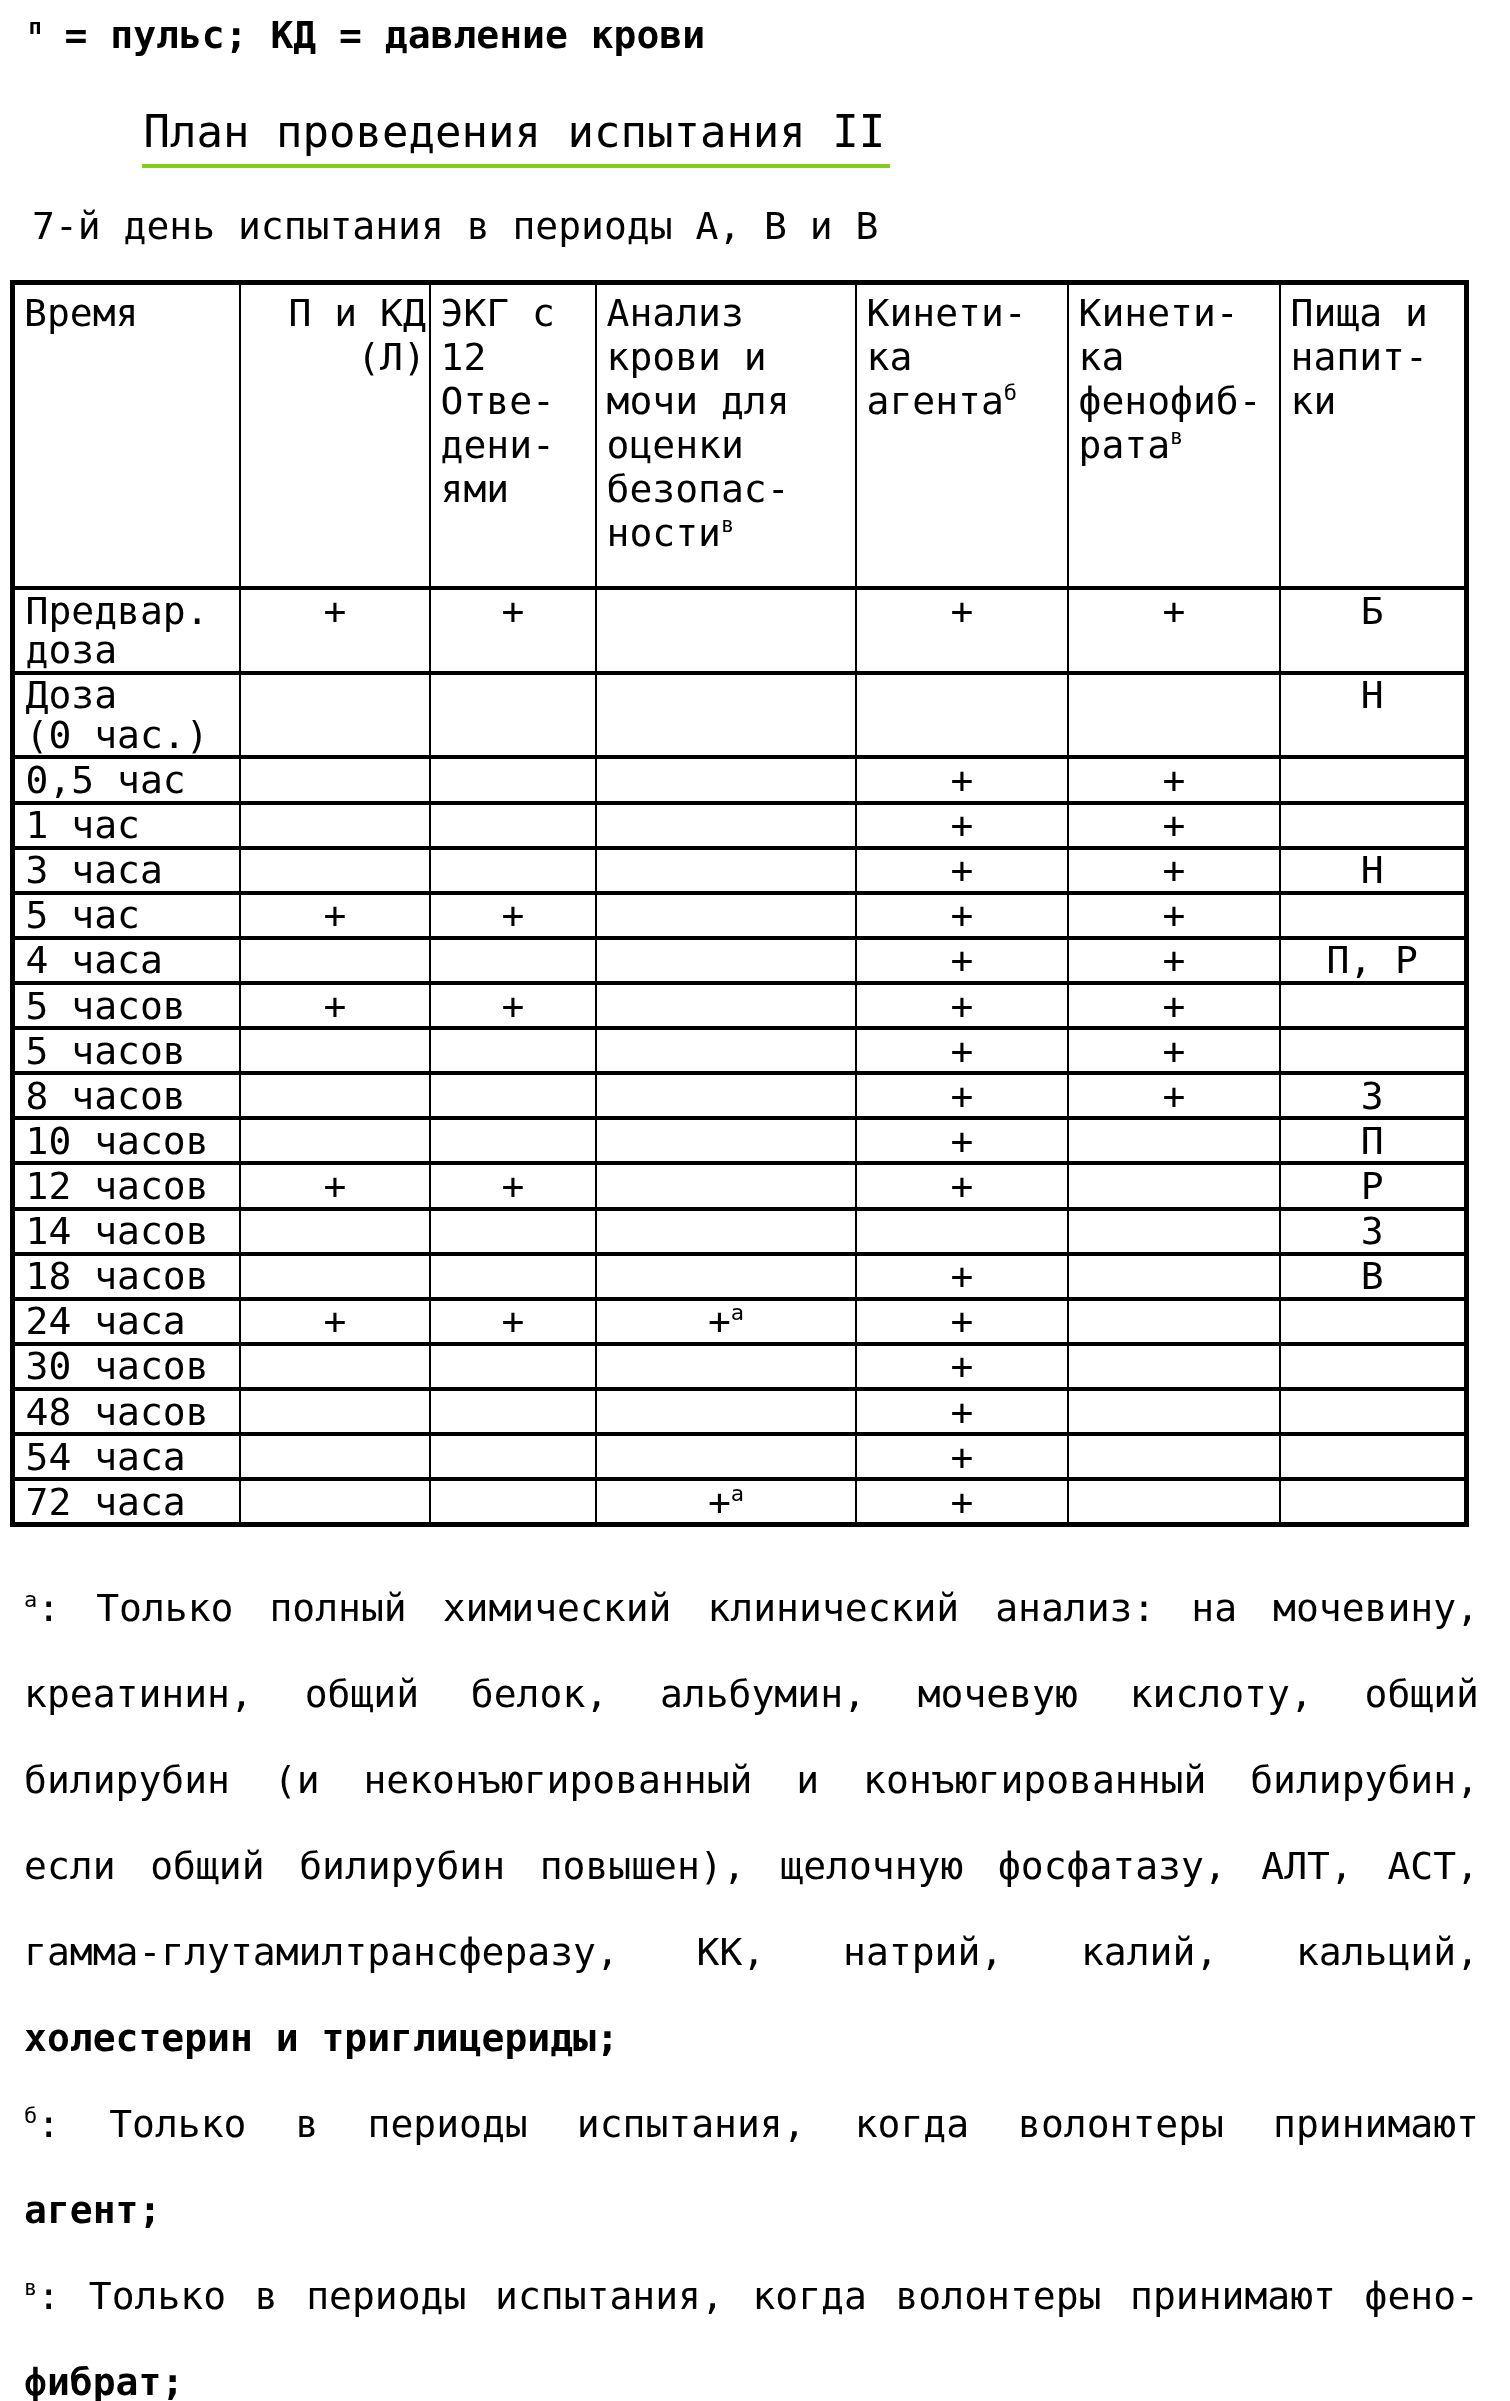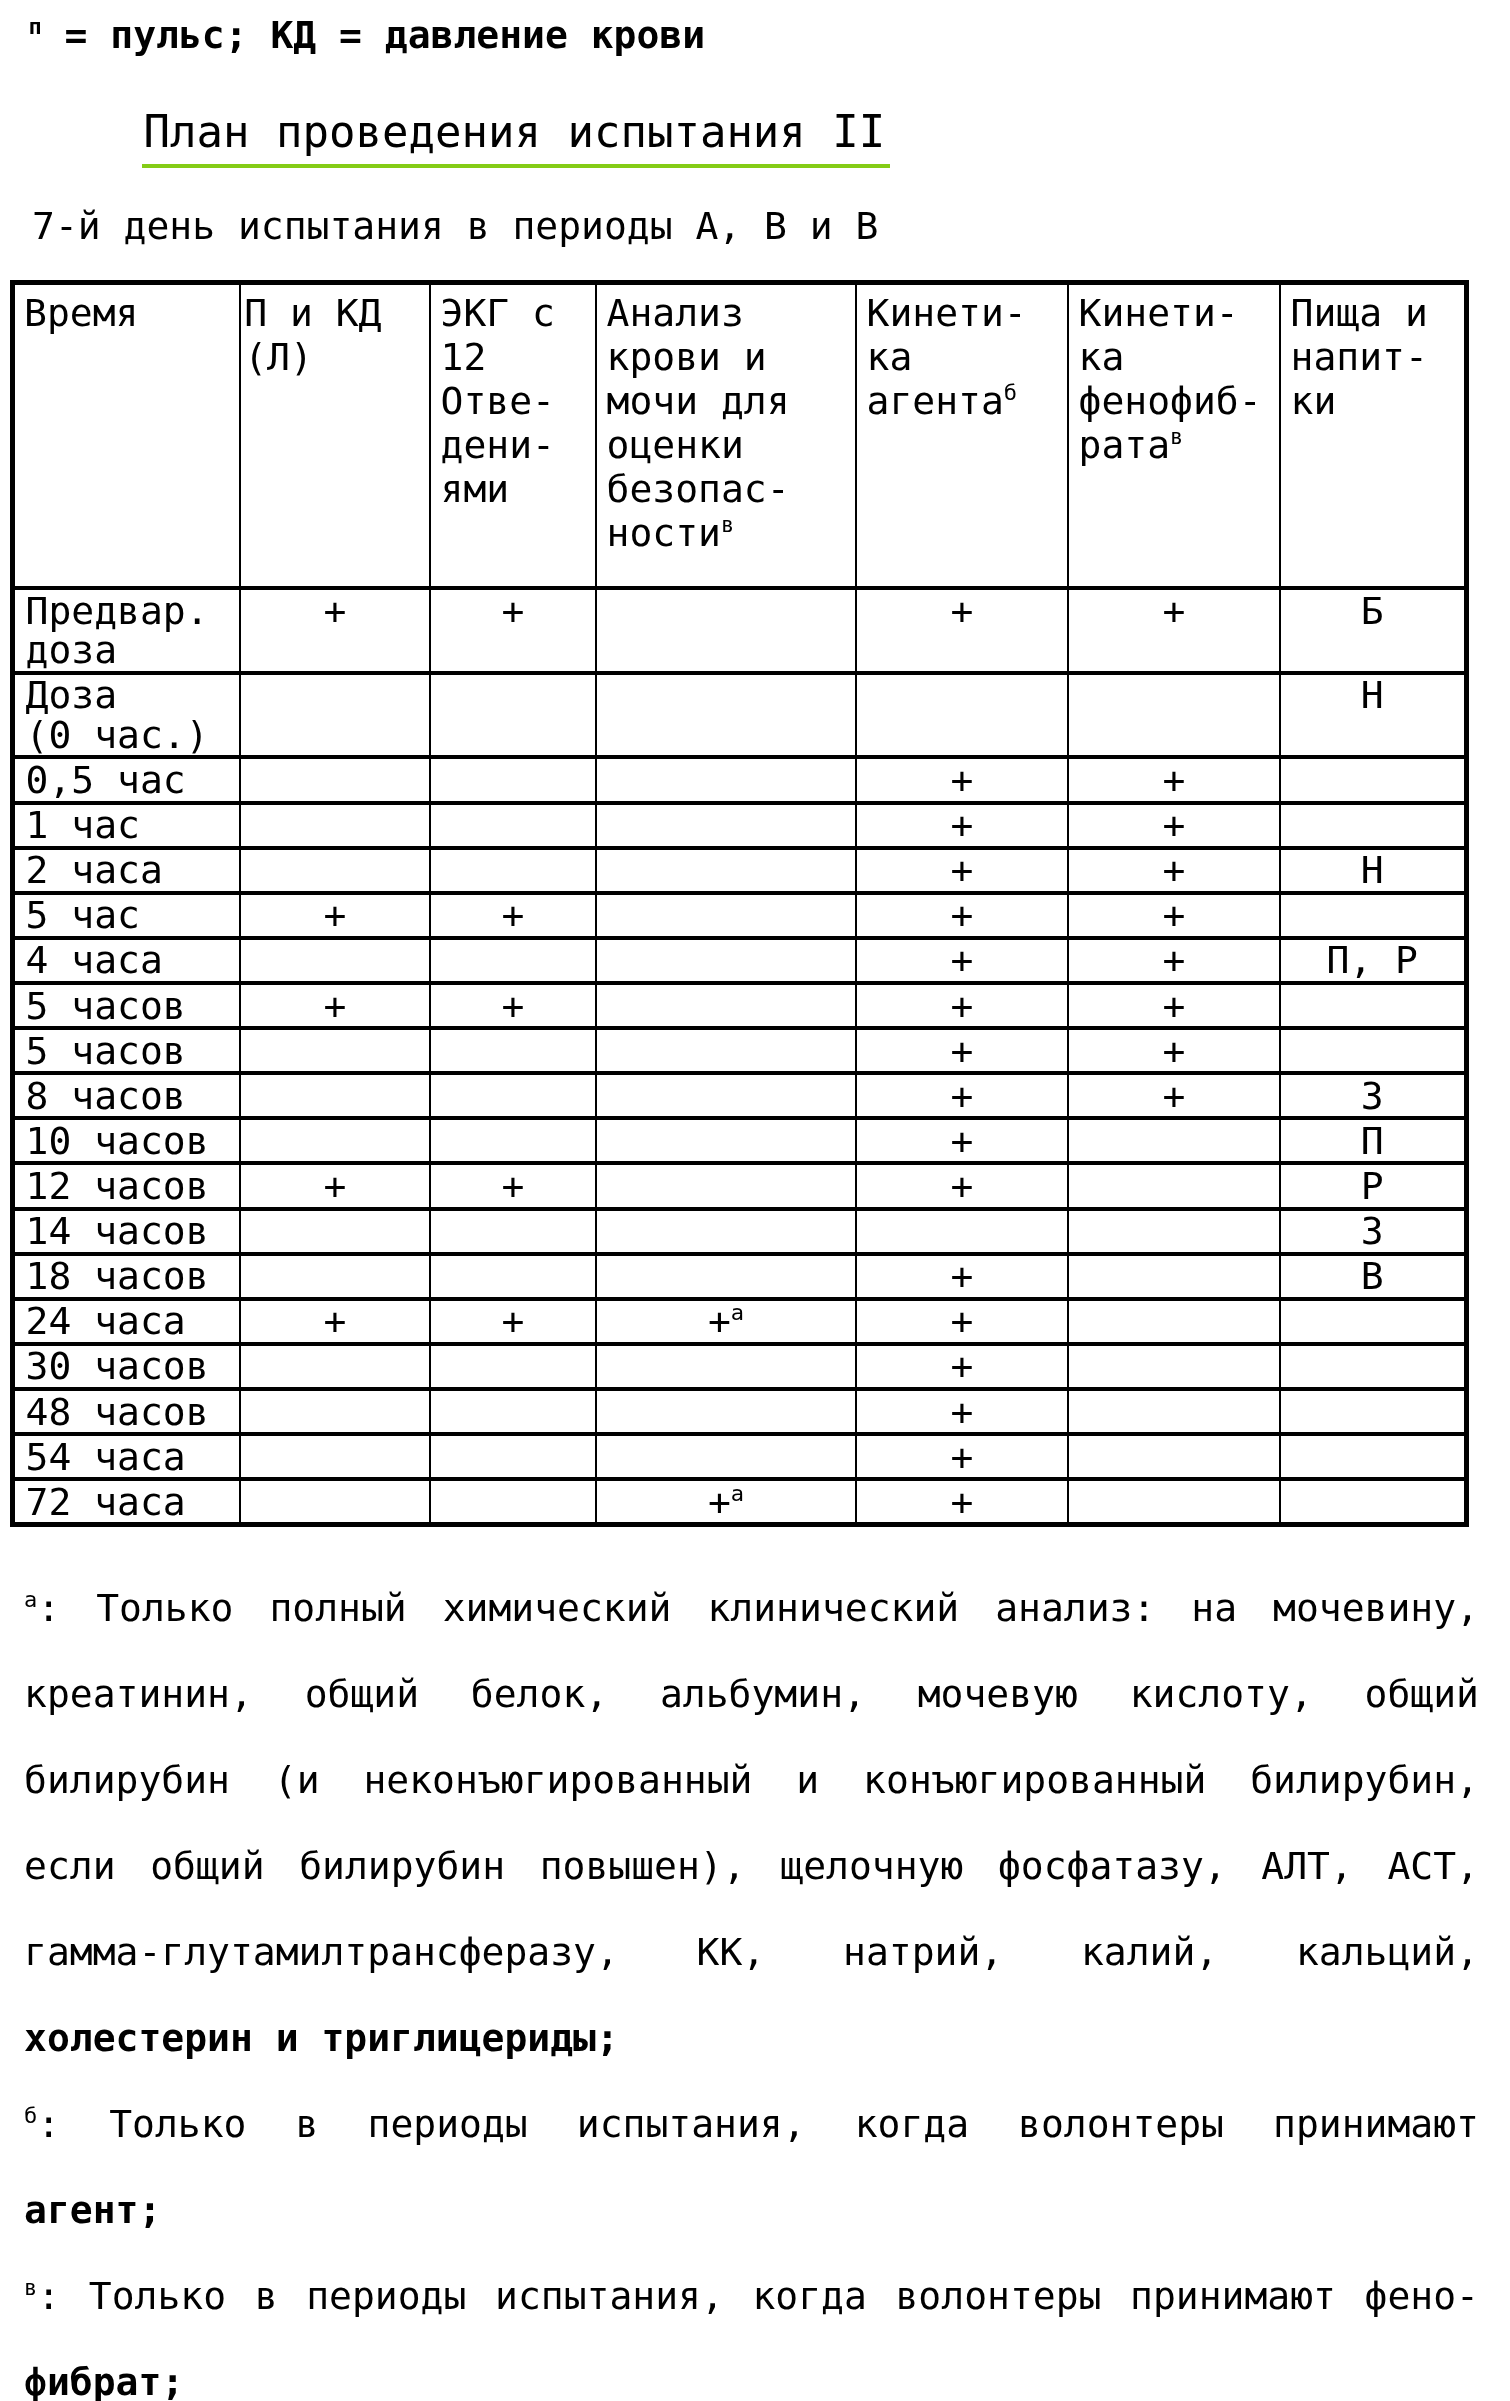--- a/index.html
+++ b/index.html
@@ -64,21 +64,21 @@
     font-weight: normal;
     vertical-align: top;
     text-align: left;
     overflow: hidden;
   }
   .plan thead tr { height: 306px; }
   .plan th {
     line-height: 1.16;
     padding: 6.3px 6.3px 0 9.5px;
   }
-  .plan th.center { text-align: left; padding-left: 3.2px; padding-right: 3.2px; }
+  .plan th.center { text-align: right; padding-left: 3.2px; padding-right: 3.2px; }
   .plan tbody tr { height: 44px; }
   .plan tbody tr.tall { height: 81px; }
   .plan td.time-cell {
     line-height: 1.04;
     padding: 1.6px 3.2px 0 11px;
     white-space: nowrap;
   }
   .plan td.val {
     line-height: 1.04;
     padding: 1.6px 1.6px 0 1.6px;
@@ -166,21 +166,21 @@
         <tr>
           <td class="time-cell">1 час</td>
           <td class="val"></td>
           <td class="val"></td>
           <td class="val"></td>
           <td class="val">+</td>
           <td class="val">+</td>
           <td class="val"></td>
         </tr>
         <tr>
-          <td class="time-cell">2 часа</td>
+          <td class="time-cell">3 часа</td>
           <td class="val"></td>
           <td class="val"></td>
           <td class="val"></td>
           <td class="val">+</td>
           <td class="val">+</td>
           <td class="val">Н</td>
         </tr>
         <tr>
           <td class="time-cell">5 час</td>
           <td class="val">+</td>

